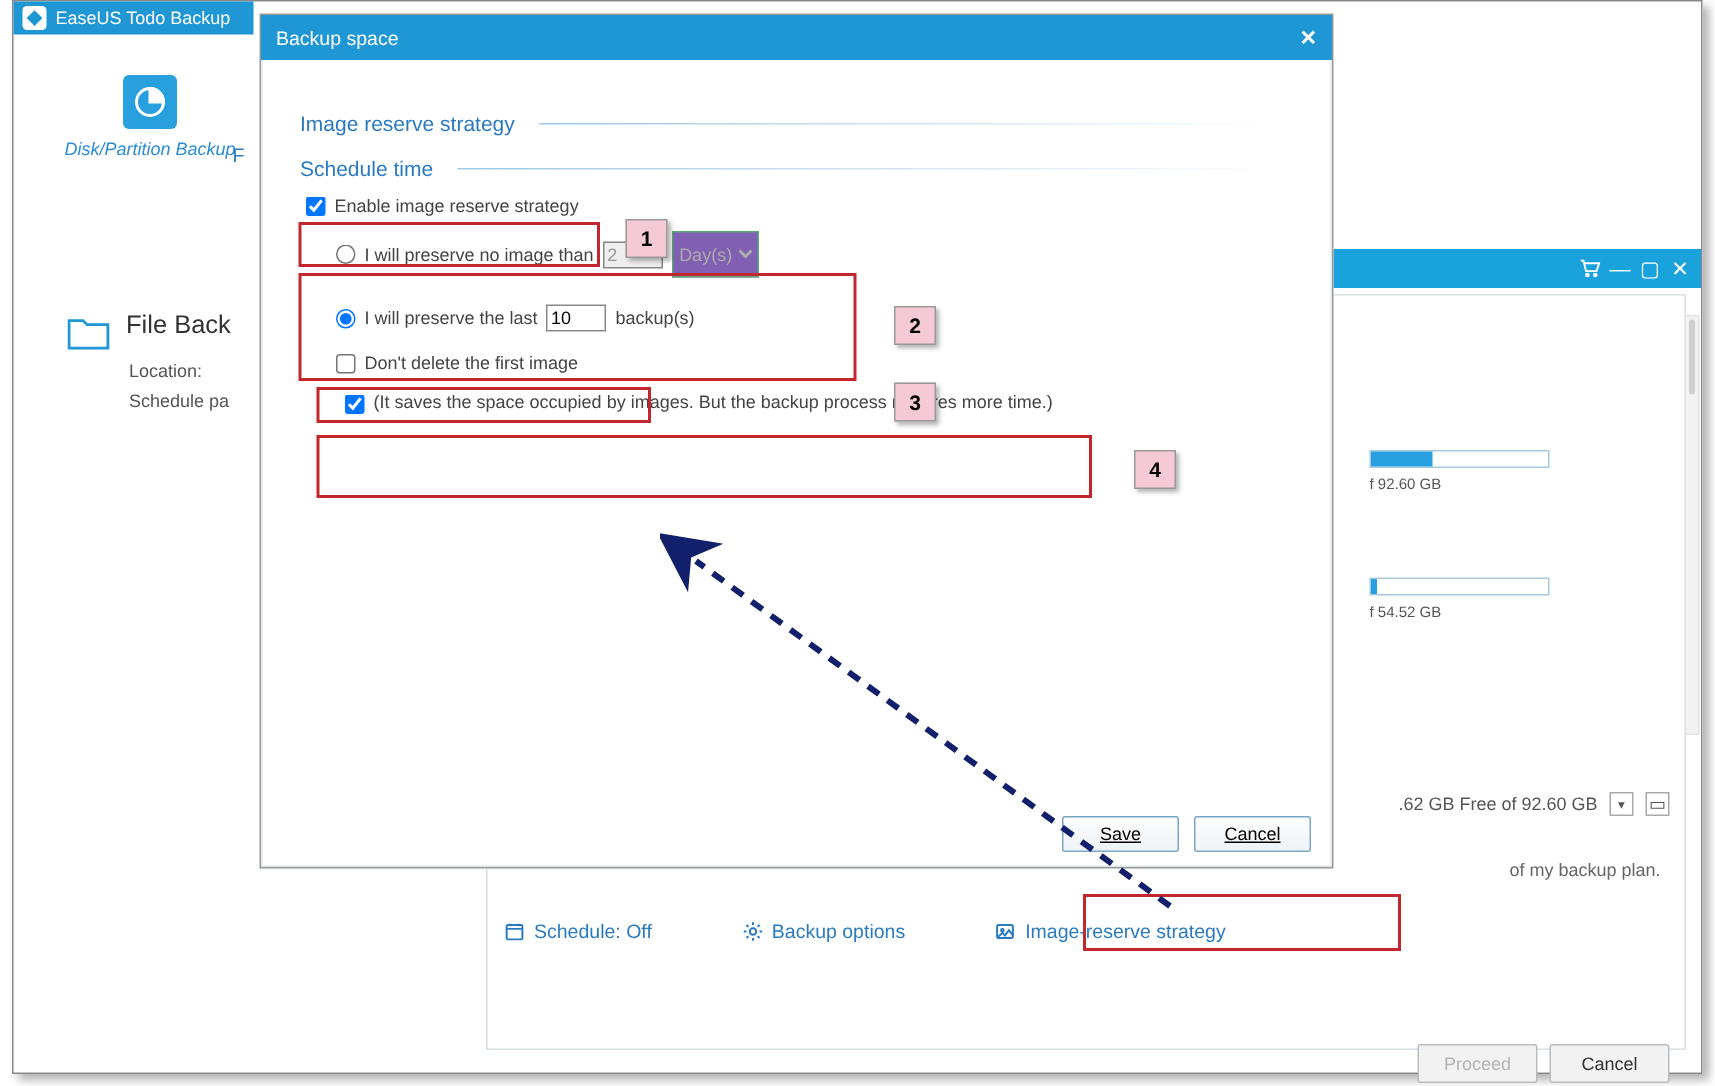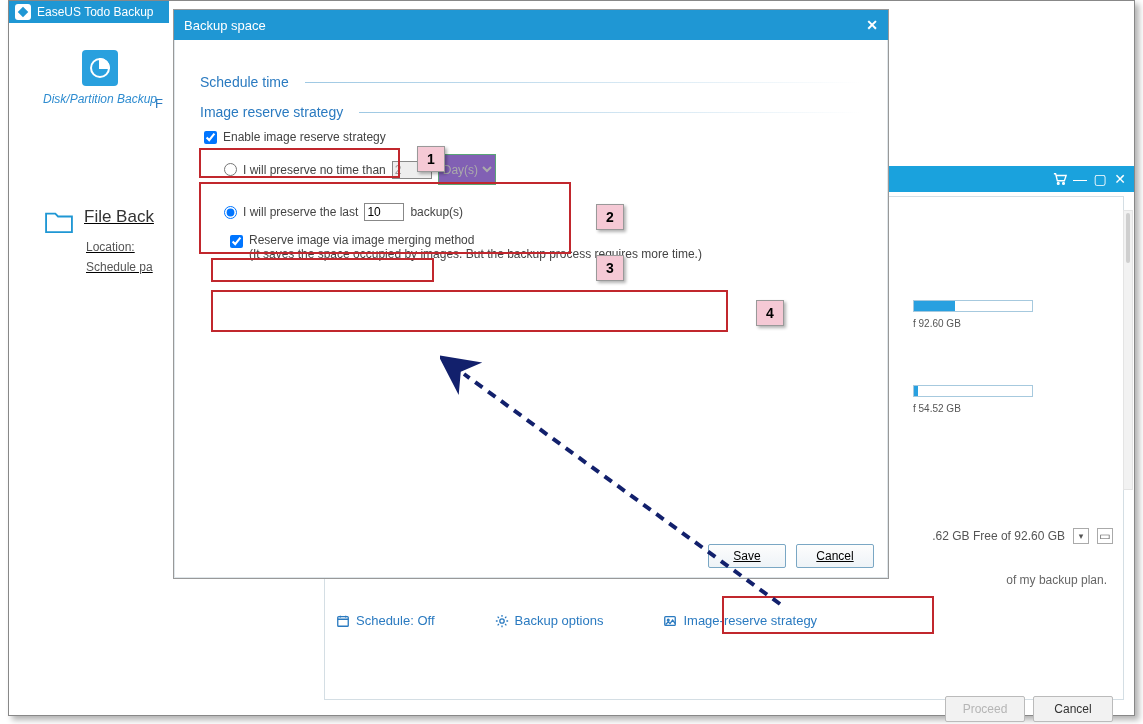--- a/index.html
+++ b/index.html
@@ -13,21 +13,21 @@
 
 .titlebar-right { position: absolute; right: 9px; top: 166px; width: 260px; height: 26px; background: #1aa2dd; color: #fff; display: flex; align-items: center; justify-content: flex-end; padding-right: 4px; }
 .win-ico { width: 20px; height: 20px; display: flex; align-items: center; justify-content: center; font-size: 14px; cursor: pointer; }
 
 .left-col { position: absolute; left: 30px; top: 50px; width: 140px; text-align: center; color: #2e8cd0; font-size: 12px; font-style: italic; }
 .left-col .tile { display: inline-block; }
 .left-col .sq { width: 36px; height: 36px; background: #29a0de; border-radius: 4px; margin: 0 auto 6px; position: relative; }
 .left-col .sq svg { position: absolute; inset: 6px; }
 
 
-.bg-card { position: absolute; left: 44px; top: 200px; width: 220px; height: 110px; background: #fff; text-decoration: underline; }
+.bg-card { position: absolute; left: 44px; top: 200px; width: 220px; height: 110px; background: #fff; }
 .bg-card .folder { width: 30px; height: 24px; margin-top: 10px; }
 .bg-card h3 { font-size: 17px; color: #333; font-weight: normal; }
 .bg-card .row { display: flex; align-items: center; gap: 10px; }
 .bg-card .meta { font-size: 12px; color: #555; margin: 6px 0 2px 42px; }
 
 .disk-info { position: absolute; right: 30px; font-size: 10px; color: #555; }
 .disk-info .bar { width: 120px; height: 12px; border: 1px solid #a6c9de; margin-bottom: 6px; }
 .disk-info .bar .fill { height: 100%; background: #28a0e0; }
 
 
@@ -171,52 +171,55 @@
   <button class="btn-gray active">Cancel</button>
 </div>
 
 <div class="modal">
   <div class="modal-title">
     <span>Backup space</span>
     <span class="modal-x">✕</span>
   </div>
   <div class="modal-body">
     <div class="sec-head">
+      <span>Image reserve strategy</span>
+      <span class="hr"></span>
+    </div>
+    <div class="sec-head">
       <span>Schedule time</span>
-      <span class="hr"></span>
-    </div>
-    <div class="sec-head">
-      <span>Image reserve strategy</span>
       <span class="hr"></span>
     </div>
 
     <label class="opt">
       <input type="checkbox" checked="" style="">
       <span>Enable image reserve strategy</span>
     </label>
 
     <label class="opt indent">
       <input type="radio" name="pres" style="">
-      <span>I will preserve no time than</span>
+      <span>I will preserve no image than</span>
       <input class="num" disabled="" style="background: rgb(238, 238, 238); color: rgb(153, 153, 153);" value="2">
       <select class="dis" disabled=""><option>Day(s)</option></select>
     </label>
 
     <label class="opt indent" style="margin-top:14px">
       <input type="radio" name="pres" checked="" style="">
       <span>I will preserve the last</span>
       <input class="num" value="10" style="">
       <span>backup(s)</span>
     </label>
 
+    <label class="opt indent" style="margin-top:10px">
+      <input type="checkbox" style="">
+      <span>Don't delete the first image</span>
+    </label>
 
     <div class="opt indent2" style="margin-top:8px;align-items:flex-start">
       <input type="checkbox" checked="" style="margin-top: 2px;">
       <div>
-        <div>Reserve image via image merging method</div>
         <div class="sub">(It saves the space occupied by images. But the backup process requires more time.)</div>
       </div>
     </div>
   </div>
   <div class="modal-foot">
     <button class="mbtn">Save</button>
     <button class="mbtn">Cancel</button>
   </div>
 </div>
 

